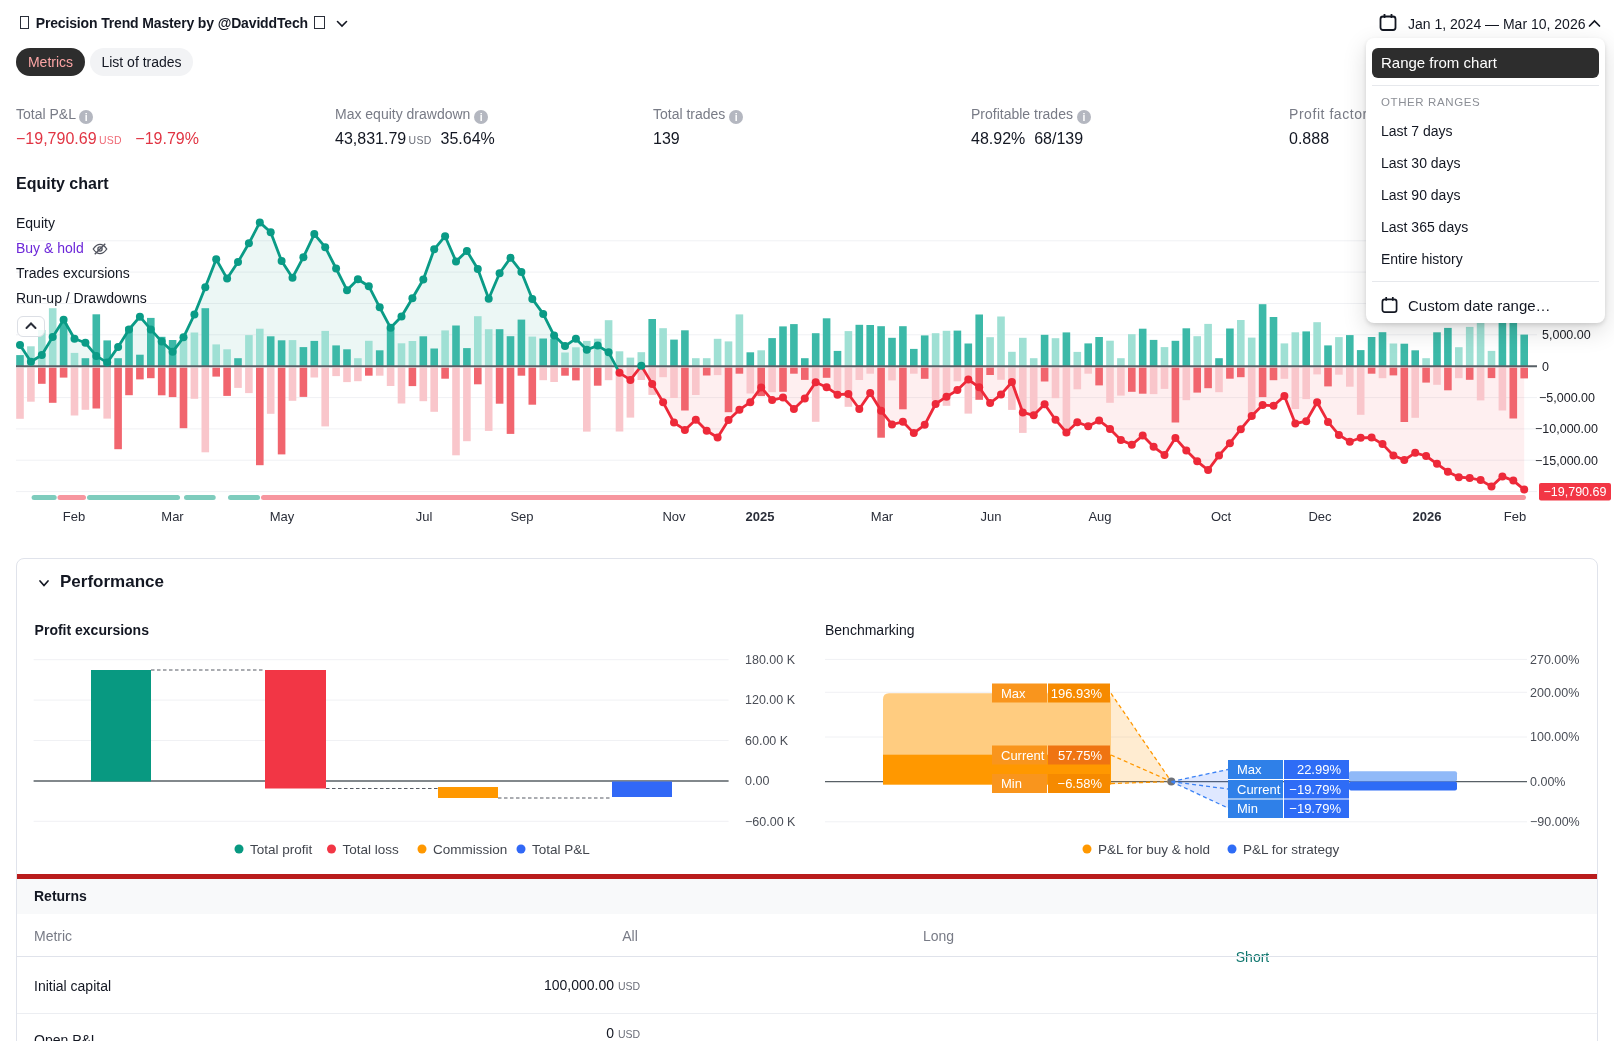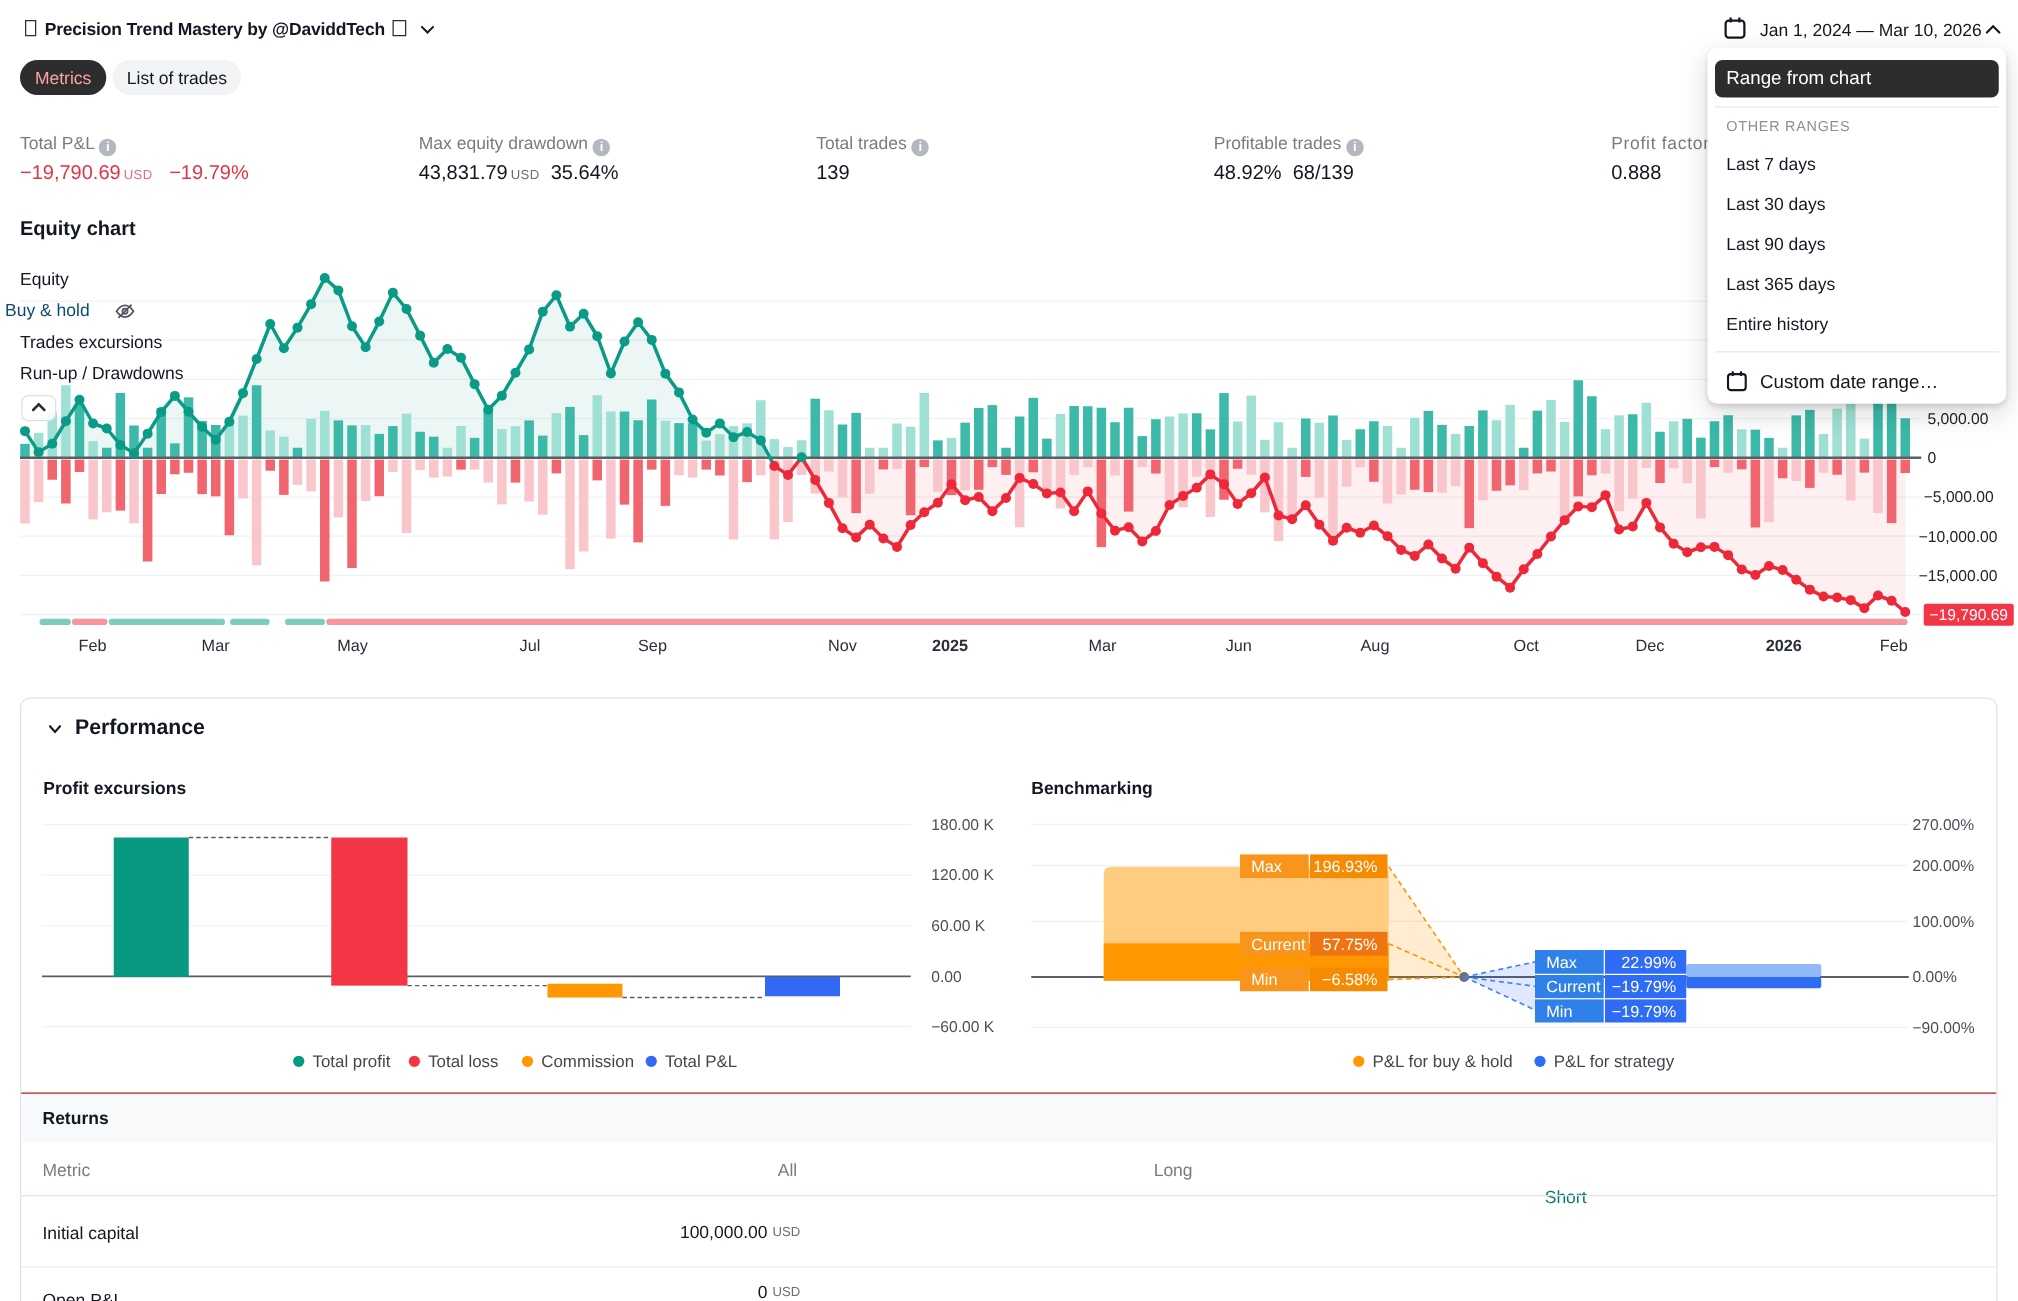--- a/index.html
+++ b/index.html
@@ -512,42 +512,42 @@
 <text x="882" y="521" font-size="13" fill="#2a2e39" text-anchor="middle" font-family="Liberation Sans,sans-serif">Mar</text>
 <text x="991" y="521" font-size="13" fill="#2a2e39" text-anchor="middle" font-family="Liberation Sans,sans-serif">Jun</text>
 <text x="1100" y="521" font-size="13" fill="#2a2e39" text-anchor="middle" font-family="Liberation Sans,sans-serif">Aug</text>
 <text x="1221" y="521" font-size="13" fill="#2a2e39" text-anchor="middle" font-family="Liberation Sans,sans-serif">Oct</text>
 <text x="1320" y="521" font-size="13" fill="#2a2e39" text-anchor="middle" font-family="Liberation Sans,sans-serif">Dec</text>
 <text x="1427" y="521" font-size="13" fill="#2a2e39" text-anchor="middle" font-weight="bold" font-family="Liberation Sans,sans-serif">2026</text>
 <text x="1515" y="521" font-size="13" fill="#2a2e39" text-anchor="middle" font-family="Liberation Sans,sans-serif">Feb</text>
 </svg>
 
 <div class="mi" style="left:16px;top:215px">Equity</div>
-<div class="mi" style="left:4px;top:240px;color:#0c4a6e">Buy &amp; hold</div>
+<div class="mi" style="left:16px;top:240px;color:#6d28d9">Buy &amp; hold</div>
 <svg class="abs" style="left:91px;top:240px" width="18" height="18" viewBox="0 0 24 24" fill="none" stroke="#50535e" stroke-width="1.8">
 <path d="M3 12 c2.8-4.2 6-6.2 9-6.2 s6.2 2 9 6.2 c-2.8 4.2-6 6.2-9 6.2 s-6.2-2-9-6.2 Z"></path>
 <circle cx="12" cy="12" r="2.8"></circle>
 <line x1="5" y1="19" x2="19" y2="5"></line>
 </svg>
 <div class="mi" style="left:16px;top:265px">Trades excursions</div>
 <div class="mi" style="left:16px;top:289.5px">Run-up / Drawdowns</div>
 
 <div class="abs" style="left:16.7px;top:316px;width:28px;height:20.5px;background:rgba(255,255,255,0.85);border:1px solid #dcdfe5;border-radius:6px">
 <svg width="26" height="18" viewBox="0 0 26 18">
       <path d="M8.5 11 L13 6.5 L17.5 11" stroke="#2a2e39" stroke-width="2" fill="none" stroke-linecap="round"></path>
     </svg>
 </div>
 
 <div class="abs" style="left:16px;top:558px;width:1582px;height:520px;border:1px solid #e0e3eb;border-radius:8px;background:#fff">
   <svg class="abs" style="left:20px;top:17px" width="14" height="14" viewBox="0 0 14 14">
       <path d="M3 5 L7 9.5 L11 5" stroke="#131722" stroke-width="1.7" fill="none" stroke-linecap="round"></path>
     </svg>
   <div class="abs" style="left:43px;top:13px;font-size:17px;font-weight:bold">Performance</div>
   <div class="abs" style="left:17.6px;top:63px;font-size:14px;font-weight:bold">Profit excursions</div>
-  <div class="abs" style="left:808px;top:63px;font-size:14px;font-weight:bold">Benchmarking</div>
+  <div class="abs" style="left:808px;top:63px;font-size:14px;font-weight:normal">Benchmarking</div>
 <svg style="position:absolute;left:0;top:85px" width="800" height="230" viewBox="16 643 800 230">
 <line x1="32.6" y1="658.7" x2="727.6" y2="658.7" stroke="#f0f1f4"></line>
 <line x1="32.6" y1="699.1" x2="727.6" y2="699.1" stroke="#f0f1f4"></line>
 <line x1="32.6" y1="739.5" x2="727.6" y2="739.5" stroke="#f0f1f4"></line>
 <line x1="32.6" y1="820.3" x2="727.6" y2="820.3" stroke="#f0f1f4"></line>
 <line x1="32.6" y1="780" x2="727.6" y2="780" stroke="#586066" stroke-width="1.4"></line>
 <rect x="90" y="669" width="60" height="111.5" fill="#089981"></rect>
 <rect x="264" y="669" width="61" height="118.5" fill="#f23645"></rect>
 <rect x="437" y="786" width="60" height="11" fill="#ff9800"></rect>
 <rect x="611" y="780.5" width="60" height="15.5" fill="#3168f6"></rect>
@@ -609,21 +609,21 @@
 <text x="1529" y="695.5999999999999" font-size="12.5" fill="#4a4e57" font-family="Liberation Sans,sans-serif">200.00%</text>
 <text x="1529" y="740.3" font-size="12.5" fill="#4a4e57" font-family="Liberation Sans,sans-serif">100.00%</text>
 <text x="1529" y="784.9" font-size="12.5" fill="#4a4e57" font-family="Liberation Sans,sans-serif">0.00%</text>
 <text x="1529" y="825.0999999999999" font-size="12.5" fill="#4a4e57" font-family="Liberation Sans,sans-serif">−90.00%</text>
 <circle cx="1086" cy="848" r="4.5" fill="#ff9800"></circle>
 <text x="1097" y="852.5" font-size="13.5" fill="#42464e" font-family="Liberation Sans,sans-serif">P&amp;L for buy &amp; hold</text>
 <circle cx="1231" cy="848" r="4.5" fill="#2e6cf6"></circle>
 <text x="1242" y="852.5" font-size="13.5" fill="#42464e" font-family="Liberation Sans,sans-serif">P&amp;L for strategy</text>
 </svg>
 
-  <div class="abs" style="left:0;top:314.5px;width:1580px;height:40px;background:#f8f9fa;border-top:1px solid #b91c1c;display:flex;align-items:center">
+  <div class="abs" style="left:0;top:314.5px;width:1580px;height:40px;background:#f8f9fa;border-top:5px solid #b91c1c;display:flex;align-items:center">
     <div style="margin-left:17px;font-size:14px;font-weight:bold">Returns</div>
   </div>
   <div class="abs" style="left:17px;top:369px;font-size:14px;color:#787b86">Metric</div>
   <div class="abs" style="left:613px;top:369px;font-size:14px;color:#787b86;transform:translateX(-50%);left:613px">All</div>
   <div class="abs" style="left:921.5px;top:369px;font-size:14px;color:#787b86;transform:translateX(-50%)">Long</div>
   <div class="abs" style="left:1235.5px;top:390px;font-size:14px;color:#0f766e;transform:translateX(-50%)">Short</div>
   <div class="abs" style="left:0;top:397px;width:1580px;border-top:1px solid #e0e3eb"></div>
   <div class="abs" style="left:17px;top:419px;font-size:14px">Initial capital</div>
   <div class="abs" style="left:597px;top:418px;font-size:14px;transform:translateX(-100%)">100,000.00</div>
   <div class="abs" style="left:601px;top:421px;font-size:10.5px;color:#6a6d78">USD</div>

